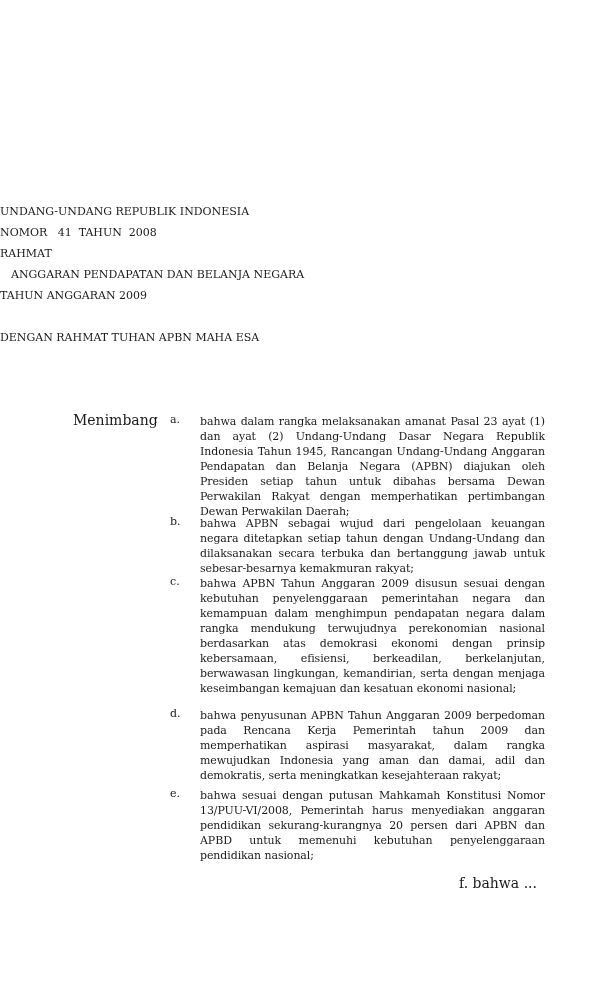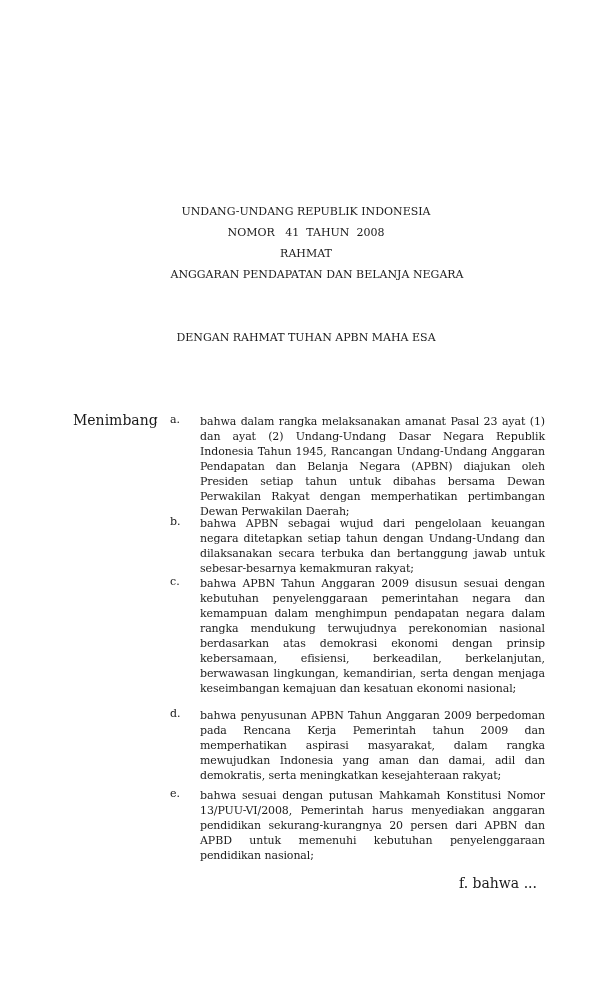--- a/index.html
+++ b/index.html
@@ -3,21 +3,21 @@
 <meta charset="utf-8">
 <style>
   html, body { margin: 0; padding: 0; }
   body {
     width: 612px; height: 1008px; background: #ffffff;
     font-family: "DejaVu Serif", "Liberation Serif", serif;
     color: #1a1a1a; position: relative; overflow: hidden;
   }
   .page { position: absolute; left: 0; top: 0; width: 612px; height: 1008px; }
   .center-line {
-    position: absolute; left: 0; width: 612px; text-align: center;
+    position: absolute; left: 0; width: 612px; 
     font-size: 11px; line-height: 14px; white-space: pre;
   }
   .consider-label {
     position: absolute; left: 73px; top: 414px; font-size: 14px; line-height: 12px;
   }
   .colon {
     position: absolute; left: 154px; top: 414px; font-size: 11px; line-height: 12px;
   }
   .item { position: absolute; left: 170px; width: 372px; }
   .item .marker {
@@ -33,20 +33,21 @@
 </style>
 </head>
 <body>
 
 <div class="page">
 
   <div class="center-line" style="top:205px;">UNDANG-UNDANG REPUBLIK INDONESIA</div>
   <div class="center-line" style="top:226px;">NOMOR   41  TAHUN  2008</div>
   <div class="center-line" style="top:247px;">RAHMAT</div>
   <div class="center-line" style="top:268px;padding-left:11px;">ANGGARAN PENDAPATAN DAN BELANJA NEGARA</div>
+  <div class="center-line" style="top:289px;">TAHUN ANGGARAN 2009</div>
 
   <div class="center-line" style="top:331px;">DENGAN RAHMAT TUHAN APBN MAHA ESA</div>
 
   <div class="consider-label">Menimbang</div>
   <div class="colon">:</div>
 
   <div class="item" style="top:414px;">
     <span class="marker">a.</span>
     <div class="text">bahwa dalam rangka melaksanakan amanat Pasal 23 ayat (1) dan ayat (2) Undang-Undang Dasar Negara Republik Indonesia Tahun 1945, Rancangan Undang-Undang Anggaran Pendapatan dan Belanja Negara (APBN) diajukan oleh Presiden setiap tahun untuk dibahas bersama Dewan Perwakilan Rakyat dengan memperhatikan pertimbangan Dewan Perwakilan Daerah;</div>
   </div>

